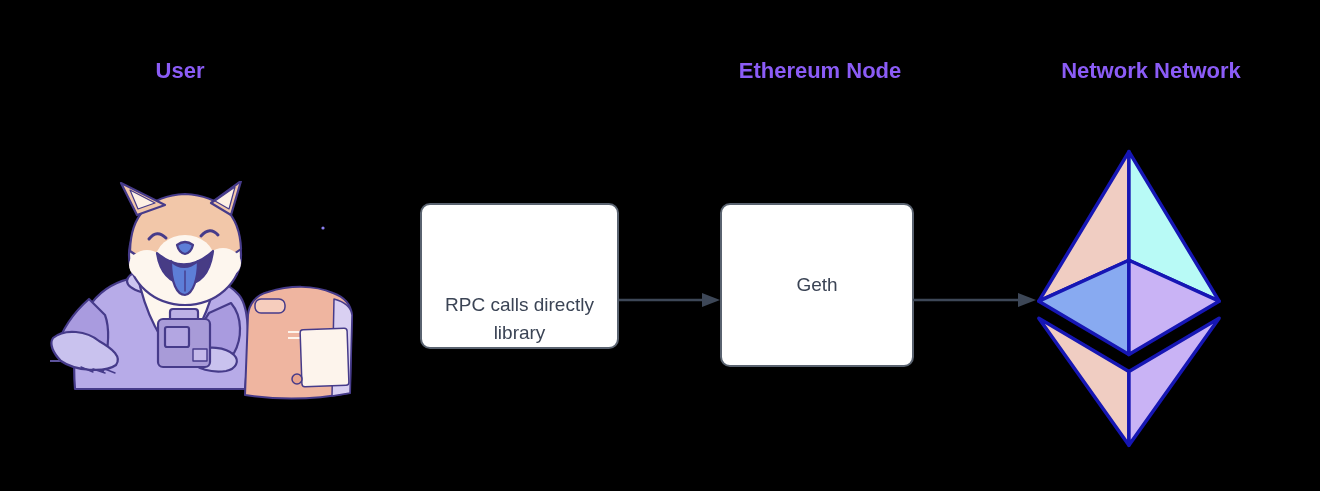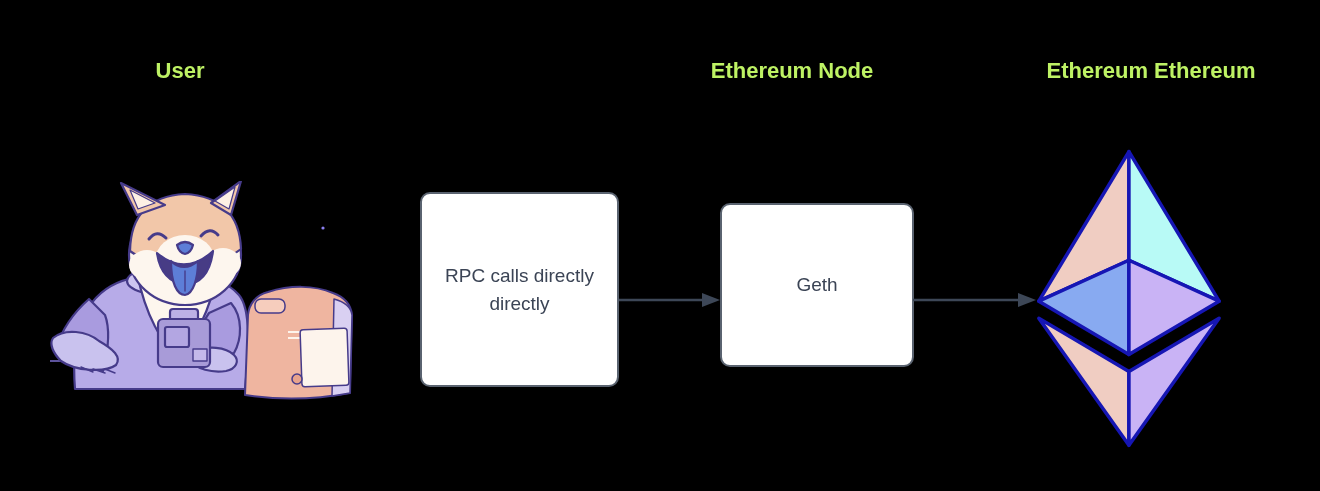--- a/index.html
+++ b/index.html
@@ -2,45 +2,45 @@
 <html><head>
 <meta charset="utf-8">
 <style>
   html,body{margin:0;padding:0;background:#000;}
   #canvas{
     position:relative;width:1320px;height:491px;background:#000;overflow:hidden;
     font-family:"Liberation Sans","DejaVu Sans",sans-serif;
   }
   .col-header{
     position:absolute;top:58px;transform:translateX(-50%);
-    font-size:22px;font-weight:bold;color:#bef264;white-space:nowrap;
+    font-size:22px;font-weight:bold;color:#8b5cf6;white-space:nowrap;
   }
   .diagram-box{
     position:absolute;box-sizing:border-box;background:#ffffff;
     border:2px solid #5a6370;border-radius:10px;
     display:flex;align-items:center;justify-content:center;
     color:#3b4455;font-size:19px;text-align:center;
   }
-  #rpc-box{left:420px;top:192px;width:199px;height:195px;}
+  #rpc-box{left:420px;top:203px;width:199px;height:146px;align-items:flex-end;}
   #geth-box{left:720px;top:203px;width:194px;height:164px;}
   .box-lines{line-height:28px;}
   .arrow-svg{position:absolute;overflow:visible;}
   #arrow-1{left:619px;top:290px;}
   #arrow-2{left:913px;top:290px;}
   #eth-logo{position:absolute;left:1036px;top:147px;width:186px;height:303px;}
   #doge-illustration{position:absolute;left:45px;top:181px;width:335px;height:220px;}
 </style>
 </head>
 <body>
 
 <div id="canvas">
 
   <div class="col-header" style="left:180px">User</div>
-  <div class="col-header" style="left:792px">Ethereum Node</div>
-  <div class="col-header" style="left:1151px">Ethereum Ethereum</div>
+  <div class="col-header" style="left:820px">Ethereum Node</div>
+  <div class="col-header" style="left:1151px">Network Network</div>
 
   <svg id="doge-illustration" viewBox="0 0 335 220" aria-hidden="true">
 
     <path d="M5 180 H212" stroke="#7d6fd0" stroke-width="1.5" fill="none"></path>
 
     <g stroke="#463b8a" stroke-width="1.5" stroke-linejoin="round">
       <path d="M146 170 L216 160 L226 176 L156 187 Z" fill="#f7dbe2"></path>
       <path d="M156 187 L226 176 L225 183 L156 193 Z" fill="#fbeaee"></path>
       <path d="M154 174 L219 165 M158 179 L222 170" stroke="#d9b9c6" stroke-width="1.2" fill="none"></path>
     </g>
@@ -86,21 +86,21 @@
       <path d="M243 151 h16 M243 157 h16" stroke="#fdf4ec" stroke-width="2" fill="none"></path>
       <rect x="256" y="148" width="47" height="57" rx="3" fill="#fdf4ec" stroke-width="1.5" transform="rotate(-2 280 176)"></rect>
       <circle cx="252" cy="198" r="5" fill="#e8a38c" stroke-width="1.5"></circle>
     </g>
     <circle cx="278" cy="47" r="1.6" fill="#8b7ff0"></circle>
   </svg>
 
   <div class="diagram-box" id="rpc-box">
     <div class="box-lines">
       <div>RPC calls directly</div>
-      <div>directly</div>
+      <div>library</div>
     </div>
   </div>
 
   <svg class="arrow-svg" id="arrow-1" width="101" height="20">
     <line x1="0" y1="10" x2="84" y2="10" stroke="#3d4757" stroke-width="2.5"></line>
     <polygon points="83,3 101,10 83,17" fill="#3d4757"></polygon>
   </svg>
 
   <div class="diagram-box" id="geth-box">
     <div>Geth</div>

